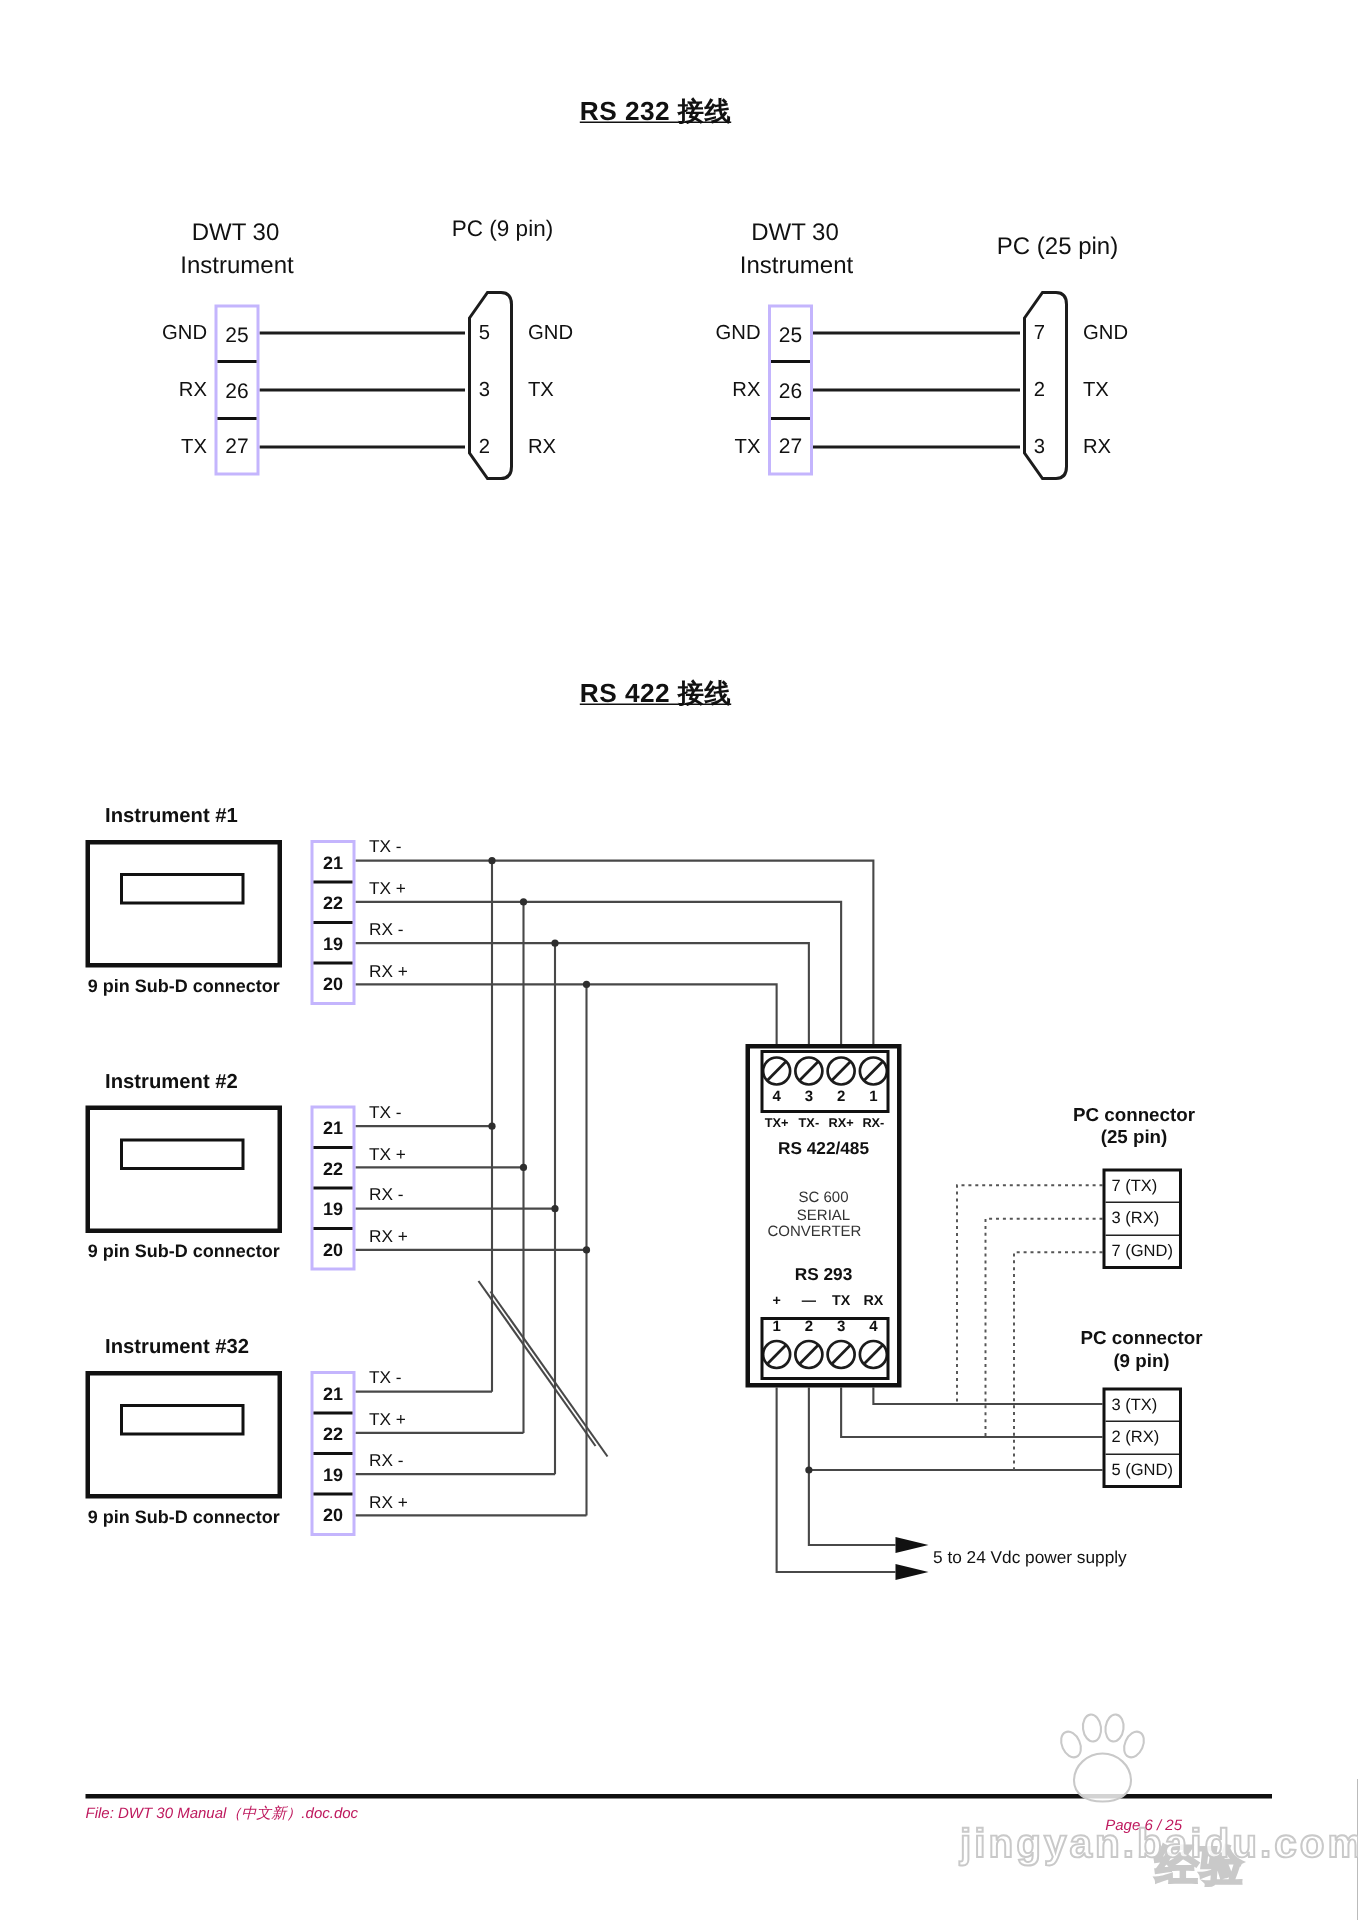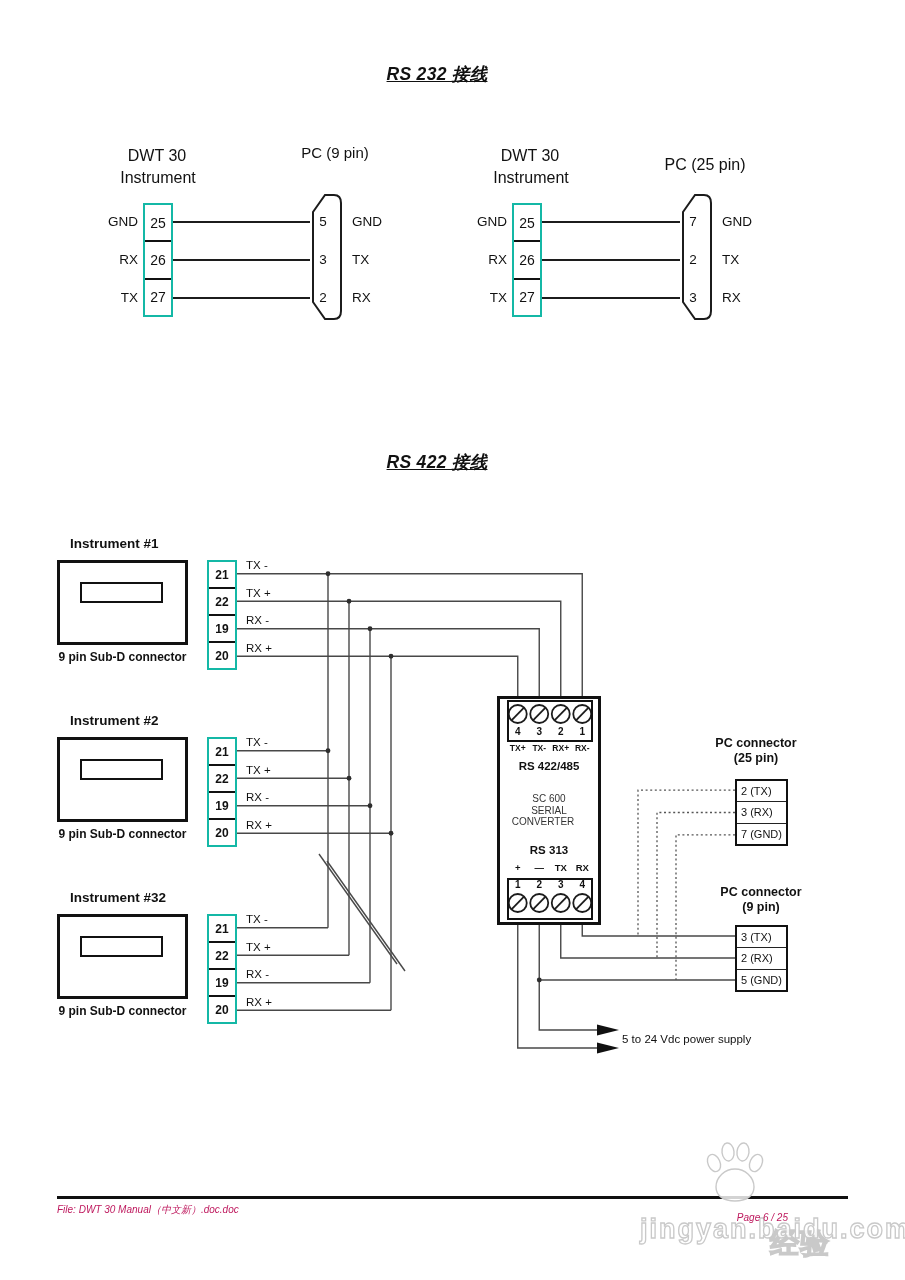--- a/index.html
+++ b/index.html
@@ -3,23 +3,23 @@
 <meta charset="utf-8">
 <style>
   html,body{margin:0;padding:0;background:#888;}
   .page{position:relative;width:905px;height:1280px;background:#ffffff;margin:0 auto;
         font-family:"Liberation Sans","DejaVu Sans",sans-serif;color:#111;overflow:hidden;}
   svg{position:absolute;left:0;top:0;}
   .t{position:absolute;white-space:nowrap;line-height:1.15;}
   .c{text-align:center;}
   .r{text-align:right;}
   .b{font-weight:bold;}
-  .title{font-size:17.5px;font-weight:bold;text-decoration:underline;letter-spacing:.3px;font-style:italic;}
+  .title{font-size:17.5px;font-weight:bold;text-decoration:underline;letter-spacing:.3px;}
   .box{position:absolute;box-sizing:border-box;background:transparent;}
-  .pinbox{border:2px solid #14b8a6;display:flex;flex-direction:column;}
+  .pinbox{border:2px solid #c4b5fd;display:flex;flex-direction:column;}
   .pincell{flex:1;display:flex;align-items:center;justify-content:center;border-bottom:2px solid #111;}
   .pincell:last-child{border-bottom:none;}
   .pcbox{border:2px solid #111;display:flex;flex-direction:column;}
   .pcrow{flex:1;display:flex;align-items:center;padding-left:4px;font-size:11px;border-bottom:1px solid #222;}
   .pcrow:last-child{border-bottom:none;}
   .wm{position:absolute;font-weight:bold;color:rgba(255,255,255,.82);
       -webkit-text-stroke:1.3px #c9c9c9;letter-spacing:1px;}
   .rule{position:absolute;background:#101010;}
   .foot{font-style:italic;font-size:10px;color:#be185d;}
 </style>
@@ -223,36 +223,36 @@
 
   <div class="t c b" style="left:504.75px;top:743.5px;width:26px;font-size:8.5px;">TX+</div>
   <div class="t c b" style="left:526.25px;top:743.5px;width:26px;font-size:8.5px;">TX-</div>
   <div class="t c b" style="left:547.75px;top:743.5px;width:26px;font-size:8.5px;">RX+</div>
   <div class="t c b" style="left:569.25px;top:743.5px;width:26px;font-size:8.5px;">RX-</div>
 
   <div class="t c b" style="left:497px;top:760px;width:104px;font-size:11.5px;">RS 422/485</div>
   <div class="t c" style="left:497px;top:793px;width:104px;font-size:10px;color:#333;">SC 600</div>
   <div class="t c" style="left:497px;top:804.5px;width:104px;font-size:10px;color:#333;">SERIAL</div>
   <div class="t c" style="left:497px;top:816px;width:92px;font-size:10px;color:#333;">CONVERTER</div>
-  <div class="t c b" style="left:497px;top:844px;width:104px;font-size:11.5px;">RS 313</div>
+  <div class="t c b" style="left:497px;top:844px;width:104px;font-size:11.5px;">RS 293</div>
 
   <div class="t c b" style="left:504.75px;top:863px;width:26px;font-size:9.5px;">+</div>
   <div class="t c b" style="left:526.25px;top:863px;width:26px;font-size:9.5px;">—</div>
   <div class="t c b" style="left:547.75px;top:863px;width:26px;font-size:9.5px;">TX</div>
   <div class="t c b" style="left:569.25px;top:863px;width:26px;font-size:9.5px;">RX</div>
 
   <div class="t c b" style="left:507.75px;top:879px;width:20px;font-size:10px;">1</div>
   <div class="t c b" style="left:529.25px;top:879px;width:20px;font-size:10px;">2</div>
   <div class="t c b" style="left:550.75px;top:879px;width:20px;font-size:10px;">3</div>
   <div class="t c b" style="left:572.25px;top:879px;width:20px;font-size:10px;">4</div>
 
   <div class="t c b" style="left:700px;top:736px;width:112px;font-size:12.5px;">PC connector</div>
   <div class="t c b" style="left:700px;top:751px;width:112px;font-size:12.5px;">(25 pin)</div>
   <div class="box pcbox" style="left:735px;top:779px;width:53px;height:67px;">
-    <div class="pcrow">2 (TX)</div>
+    <div class="pcrow">7 (TX)</div>
     <div class="pcrow">3 (RX)</div>
     <div class="pcrow">7 (GND)</div>
   </div>
 
   <div class="t c b" style="left:705px;top:885px;width:112px;font-size:12.5px;">PC connector</div>
   <div class="t c b" style="left:705px;top:900px;width:112px;font-size:12.5px;">(9 pin)</div>
   <div class="box pcbox" style="left:735px;top:925px;width:53px;height:67px;">
     <div class="pcrow">3 (TX)</div>
     <div class="pcrow">2 (RX)</div>
     <div class="pcrow">5 (GND)</div>

